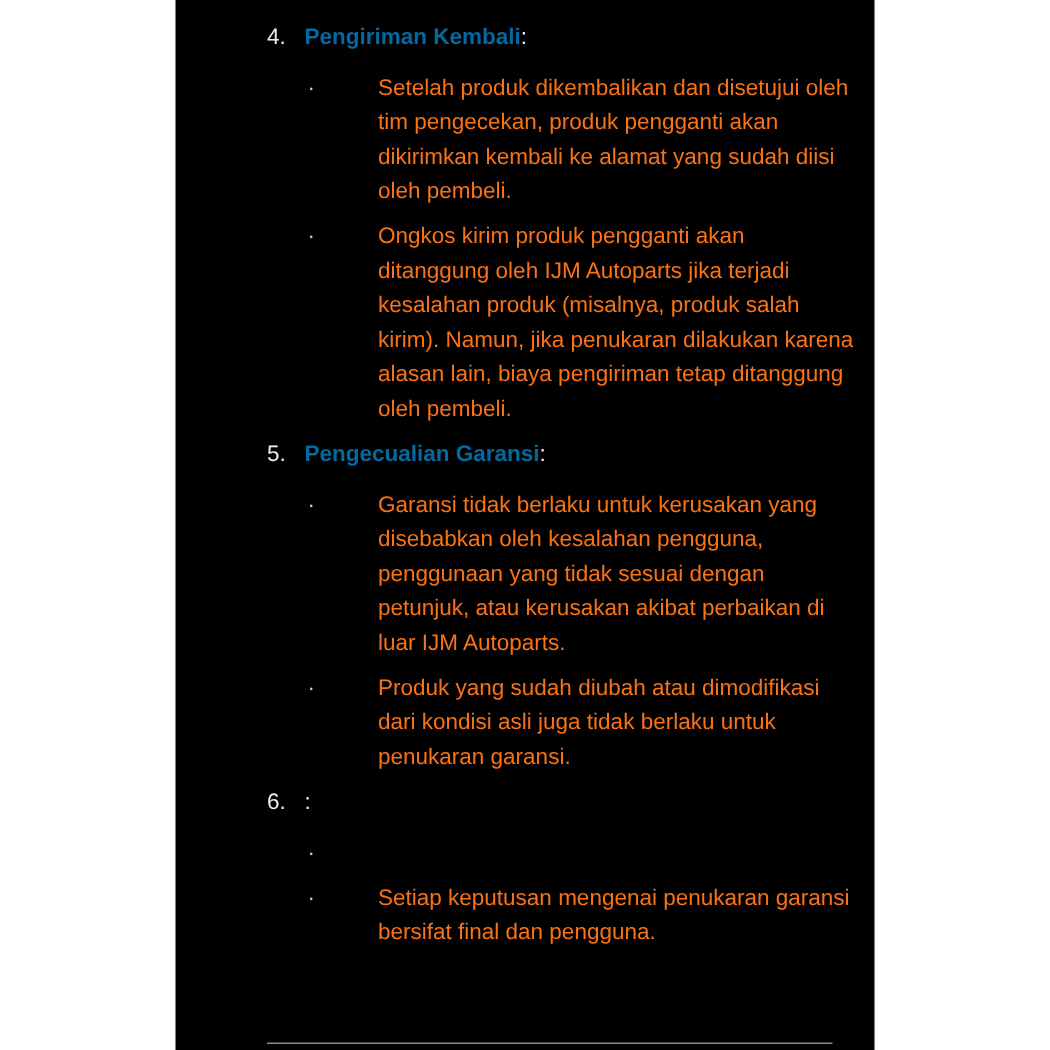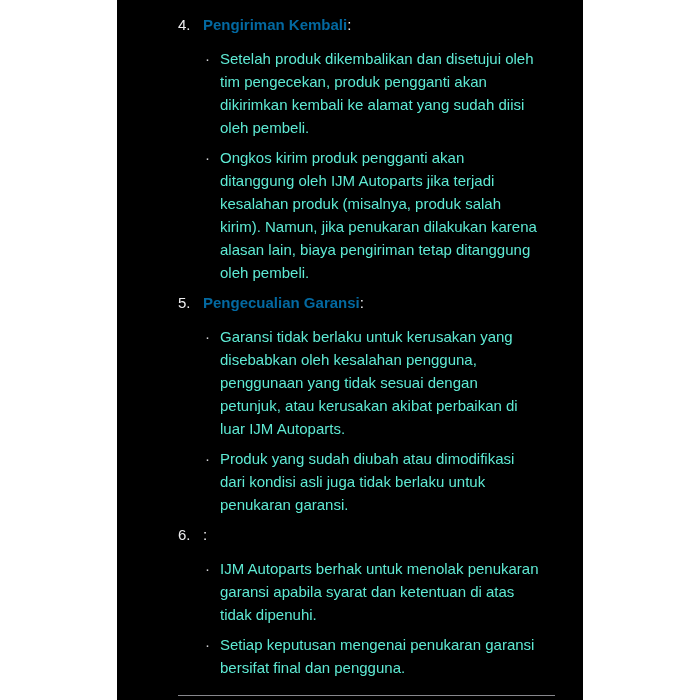--- a/index.html
+++ b/index.html
@@ -58,21 +58,22 @@
     display: flex;
     margin: 0 0 7px 0;
   }
   .dot {
     flex: none;
     width: 15px;
     color: #d0d0d3;
   }
   .bullet-text {
     white-space: pre;
-    color: #5eead4;
+    color: #f97316;
+    margin-left: 32px;
   }
   .divider {
     position: absolute;
     left: 61px;
     top: 695px;
     width: 377px;
     height: 1px;
     background: #87878c;
   }
 </style>
@@ -128,23 +129,20 @@
       </ul>
     </section>
 
     <section class="sec">
       <div class="sec-head">
         <span class="sec-num">6.</span><span class="sec-colon">:</span>
       </div>
       <ul class="bullets">
         <li class="bullet">
           <span class="dot">·</span>
-          <span class="bullet-text">IJM Autoparts berhak untuk menolak penukaran
-garansi apabila syarat dan ketentuan di atas
-tidak dipenuhi.</span>
         </li>
         <li class="bullet">
           <span class="dot">·</span>
           <span class="bullet-text">Setiap keputusan mengenai penukaran garansi
 bersifat final dan pengguna.</span>
         </li>
       </ul>
     </section>
 
   </div>

